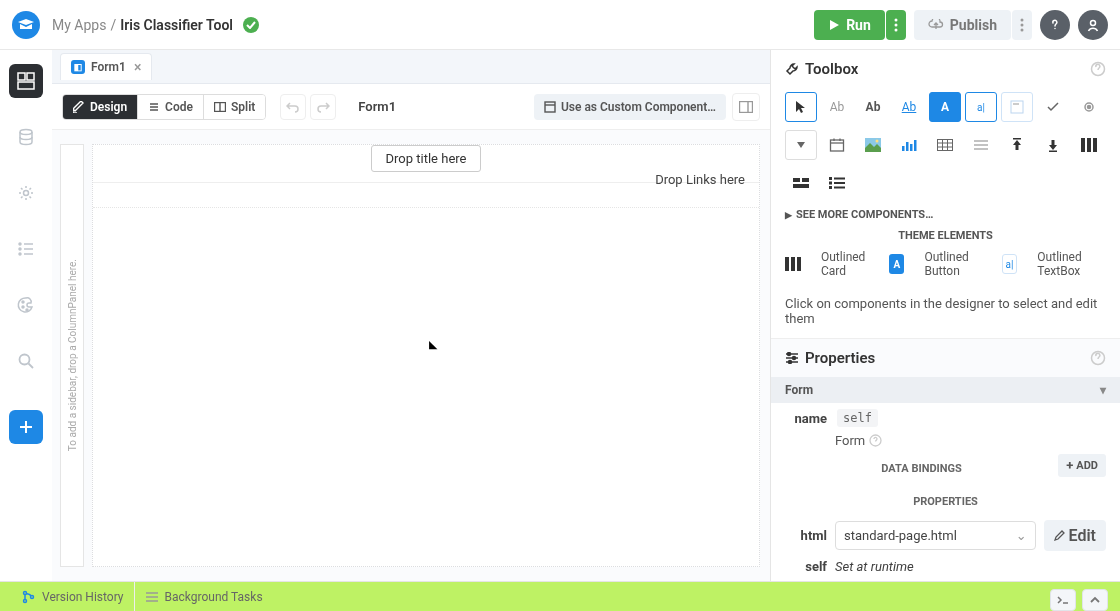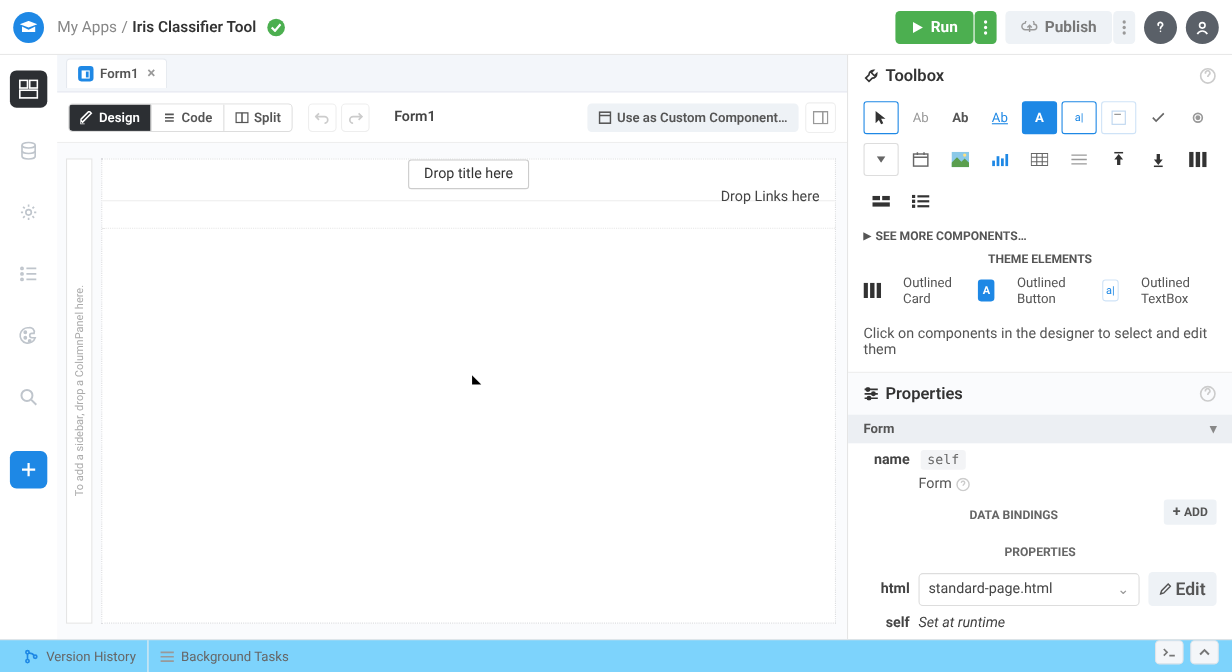--- a/index.html
+++ b/index.html
@@ -90,21 +90,21 @@
 .html-row { display: flex; align-items: center; gap: 8px; padding: 6px 14px; }
 .html-row .lbl { font-weight: 700; font-size: 13px; color: #444; min-width: 42px; text-align: right; }
 .html-select { flex: 1; border: 1px solid #ddd; border-radius: 4px; padding: 6px 8px; font-size: 13px; color: #444; display: flex; align-items: center; }
 .html-select .chev { margin-left: auto; color: #999; }
 .edit-btn { background: #eef2f6; padding: 6px 10px; border-radius: 4px; font-size: 16px; font-weight: 600; color: #555; display: flex; align-items: center; gap: 4px; cursor: pointer; }
 .runtime-row { display: flex; align-items: center; gap: 8px; padding: 2px 14px 6px; }
 .runtime-row .lbl { font-weight: 700; font-size: 13px; color: #444; min-width: 42px; text-align: right; }
 .italic { font-style: italic; color: #404040; font-size: 13px; }
 
 
-.bottom { height: 30px; border-top: 1px solid #e5e5e5; display: flex; align-items: flex-start; padding: 0 12px; font-size: 12px; color: #666; background: #7dd3fc; }
+.bottom { height: 30px; border-top: 1px solid #e5e5e5; display: flex; align-items: flex-end; padding: 0 12px; font-size: 12px; color: #666; background: #bef264; }
 .bottom-item { display: flex; align-items: center; gap: 6px; padding: 0 10px; height: 100%; cursor: pointer; }
 .bottom-item + .bottom-item { border-left: 1px solid #eee; }
 .bottom-right { margin-left: auto; display: flex; gap: 6px; }
 .bot-btn { width: 26px; height: 22px; border: 1px solid #e0e4e9; border-radius: 4px; background: #f4f6f9; display: flex; align-items: center; justify-content: center; color: #777; cursor: pointer; }
 
 svg { display: block; }
 </style>
 </head>
 <body>
 

